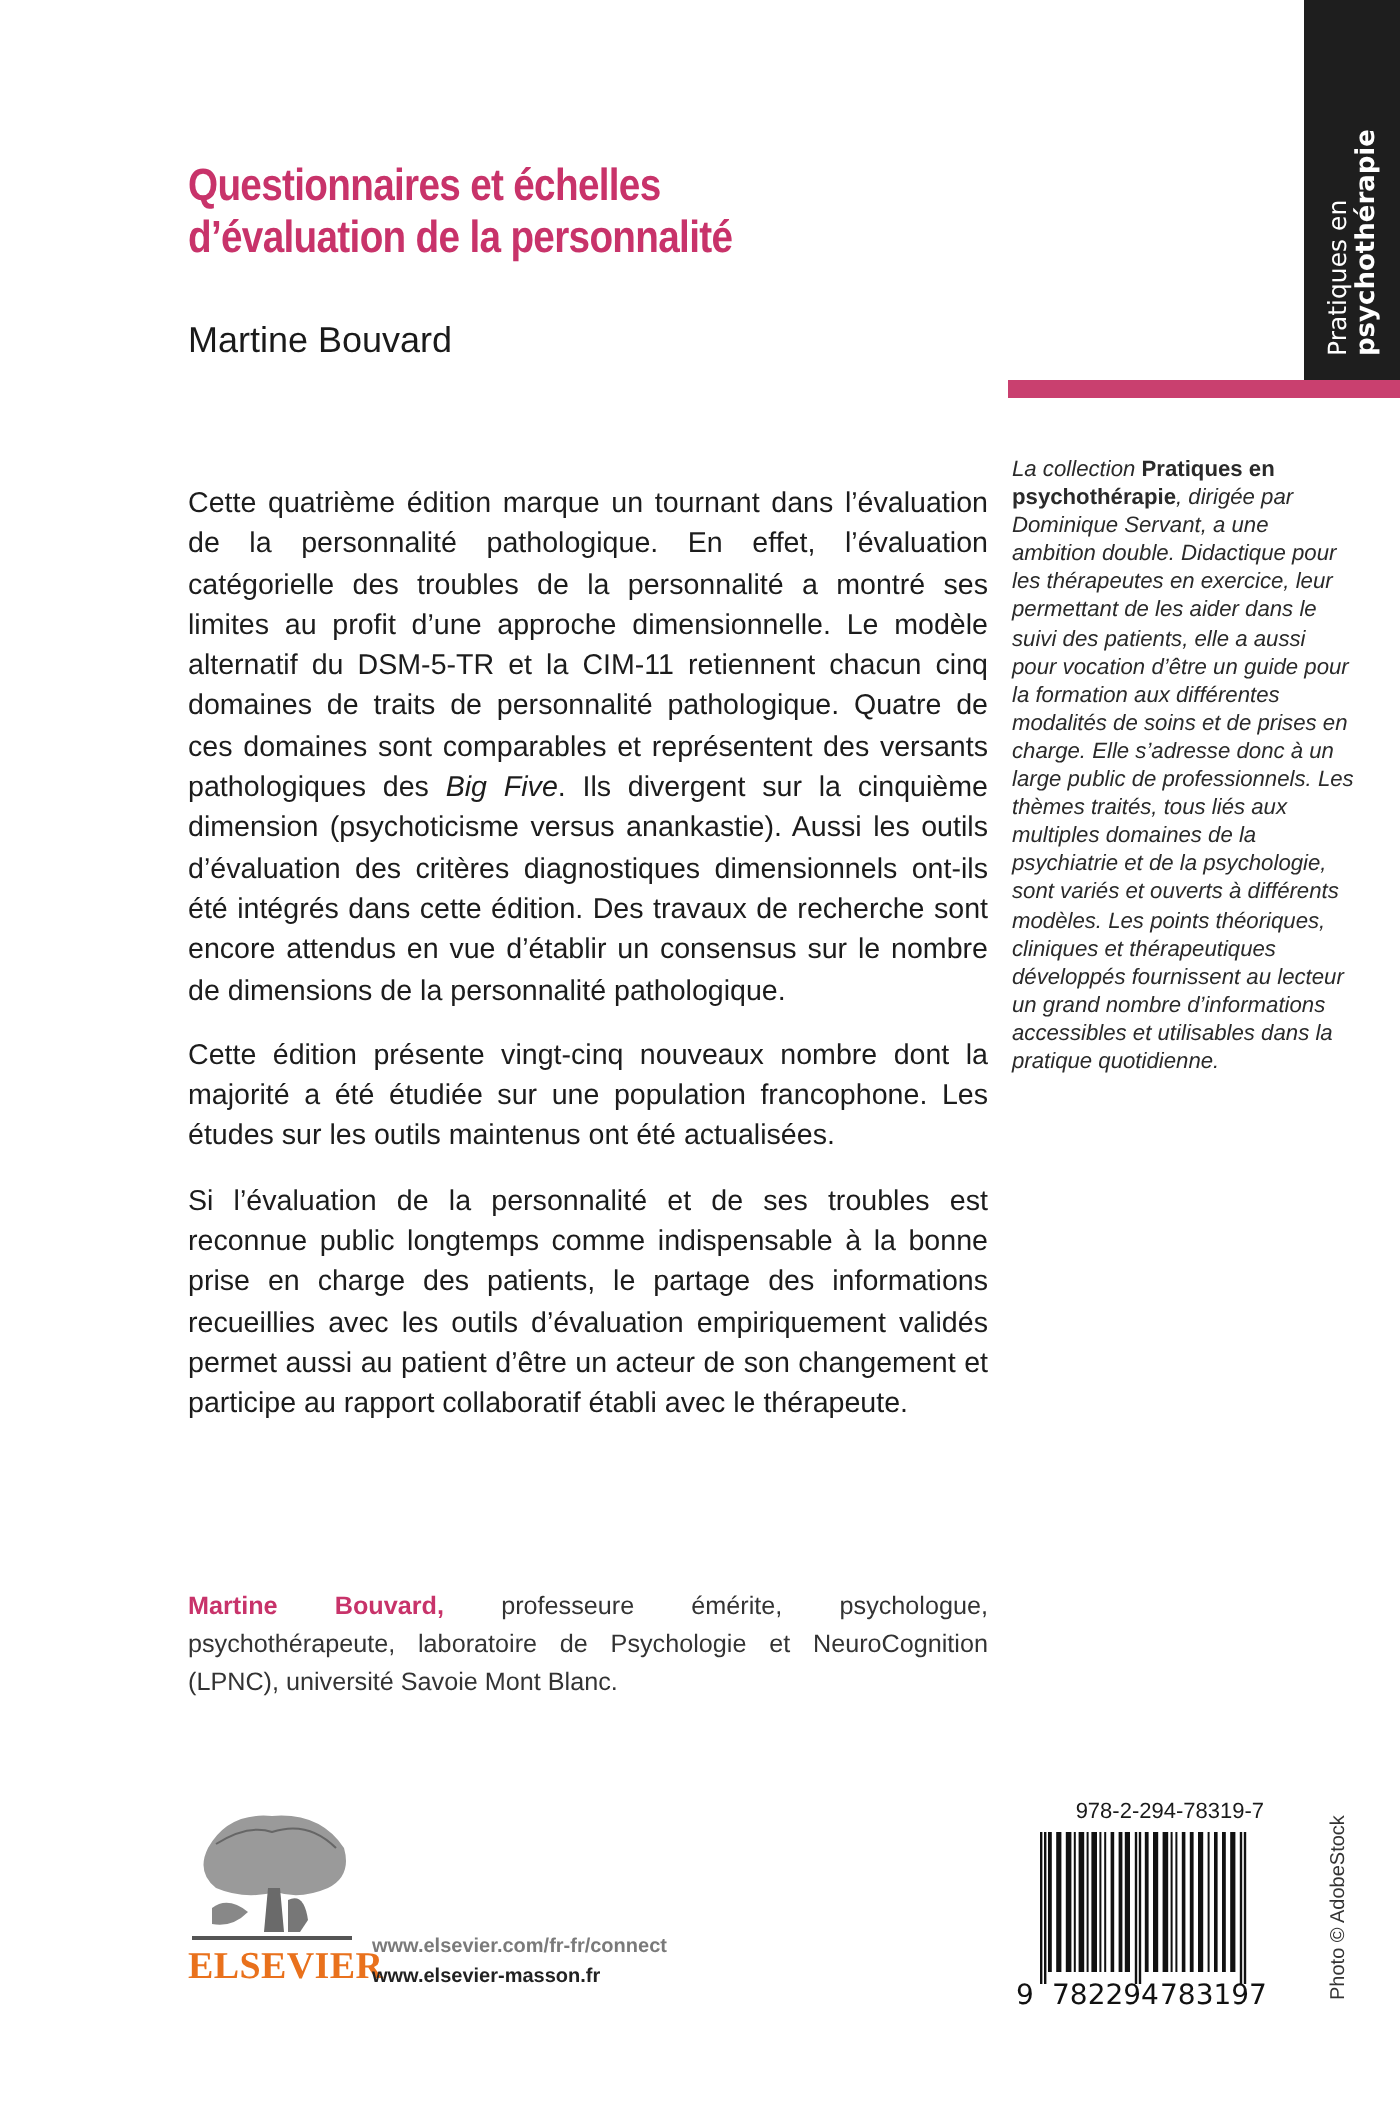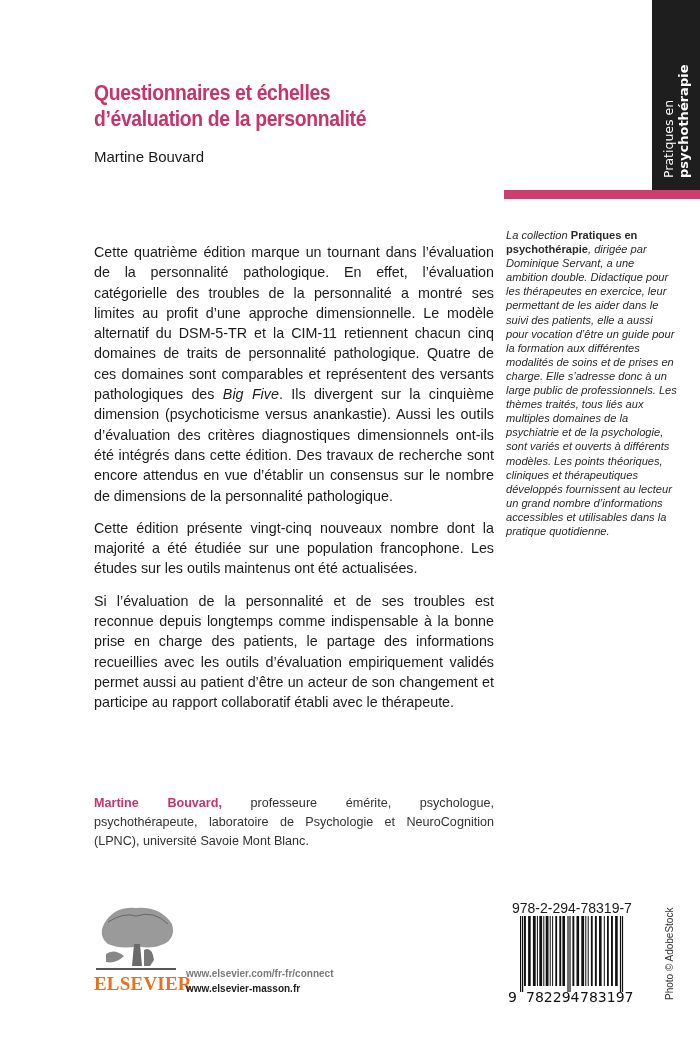--- a/index.html
+++ b/index.html
@@ -9,40 +9,40 @@
   .sidebar-text { position:absolute; left:0; top:0; width:190px; height:48px;
                   transform-origin:0 0; transform: translate(0,190px) rotate(-90deg);
                   color:#fff; display:flex; flex-direction:column; justify-content:center; padding-left:12px; box-sizing:border-box;
                   font-family:"DejaVu Sans", sans-serif; line-height:15px; }
   .sidebar-text .l1 { font-size:12.5px; font-weight:normal; }
   .sidebar-text .l2 { font-size:13px; font-weight:bold; }
   .pink-rule { position:absolute; left:504px; top:190px; width:196px; height:9px; background:#c9406f; }
 
   .title { position:absolute; left:94px; top:80px; width:360px; color:#c8336a; font-weight:bold;
            font-size:22.5px; line-height:26px; letter-spacing:-0.4px; transform:scaleX(0.86); transform-origin:0 0; white-space:nowrap; }
-  .author { position:absolute; left:94px; top:148px; font-size:15px; color:#1a1a1a; }
+  .author { position:absolute; left:94px; top:160px; font-size:18px; color:#1a1a1a; }
 
   .main { position:absolute; left:94px; top:242px; width:400px; font-size:14.3px; line-height:20.3px; text-align:justify; color:#1c1c1c; }
   .main p { margin:0 0 12px 0; }
   .main b { font-weight:normal; }
   .main i { font-style:italic; }
 
   .bio { position:absolute; left:94px; top:794px; width:400px; font-size:12.6px; line-height:19px; text-align:justify; color:#333; }
   .bio .name { color:#c8336a; font-weight:bold; }
 
   .sidecol { position:absolute; left:506px; top:228px; width:172px; font-size:11.1px; line-height:14.1px; color:#2a2a2a; font-style:italic; }
   .sidecol b { font-style:normal; font-weight:bold; }
 
   .logo { position:absolute; left:94px; top:904px; width:84px; height:90px; }
   .logo-word { position:absolute; left:94px; top:973px; font-family:"Liberation Serif", serif; color:#e9711c; font-size:19px; letter-spacing:0.2px;font-weight:bold; }
   .links { position:absolute; left:186px; top:966px; font-size:10px; line-height:15px; font-weight:bold; }
   .links .l1 { color:#7a7a7a; }
   .links .l2 { color:#222; }
 
-  .isbn-top { position:absolute; left:512px; top:900px; width:120px; text-align:left; font-size:14px; color:#1a1a1a; }
+  .isbn-top { position:absolute; left:512px; top:900px; width:120px; text-align:right; font-size:11px; color:#1a1a1a; }
   .barcode { position:absolute; left:506px; top:916px; width:140px; height:88px; }
   .photo-credit { position:absolute; left:660px; top:900px; width:20px; height:100px; }
   .photo-credit span { position:absolute; left:0; top:0; white-space:nowrap; font-size:10px; color:#333;
                        transform-origin:0 0; transform:translate(4px,100px) rotate(-90deg); }
 </style>
 </head>
 <body>
 
 <div class="sidebar">
   <div class="sidebar-text">
@@ -54,21 +54,21 @@
 
 <div class="title">
   <div>Questionnaires et échelles</div>
   <div>d’évaluation de la personnalité</div>
 </div>
 <div class="author">Martine Bouvard</div>
 
 <div class="main">
   <p><span>Cette </span><b>quatrième édition</b><span> marque un tournant dans l’évaluation de la personnalité pathologique. En effet, l’évaluation catégorielle des troubles de la personnalité a montré ses limites au profit d’une </span><b>approche dimensionnelle</b><span>. Le modèle alternatif du DSM-5-TR et la CIM-11 retiennent chacun cinq domaines de traits de personnalité pathologique. Quatre de ces domaines sont comparables et représentent des versants pathologiques des </span><i>Big Five</i><span>. Ils divergent sur la cinquième dimension (psychoticisme versus anankastie). Aussi les outils d’évaluation des critères diagnostiques dimensionnels ont-ils été intégrés dans cette édition. Des travaux de recherche sont encore attendus en vue d’établir un consensus sur le nombre de dimensions de la personnalité pathologique.</span></p>
   <p><span>Cette édition présente </span><b>vingt-cinq nouveaux nombre</b><span> dont la majorité a été étudiée sur une population francophone. Les études sur les outils maintenus  ont été actualisées.</span></p>
-  <p><span>Si l’évaluation de la personnalité et de ses troubles est reconnue depuis longtemps comme indispensable à la </span><b>bonne prise en charge des patients</b><span>, le partage des informations recueillies avec les outils d’évaluation empiriquement validés permet aussi au patient d’être un acteur de son changement et participe au rapport collaboratif établi avec le thérapeute.</span></p>
+  <p><span>Si l’évaluation de la personnalité et de ses troubles est reconnue public longtemps comme indispensable à la </span><b>bonne prise en charge des patients</b><span>, le partage des informations recueillies avec les outils d’évaluation empiriquement validés permet aussi au patient d’être un acteur de son changement et participe au rapport collaboratif établi avec le thérapeute.</span></p>
 </div>
 
 <div class="bio">
   <span class="name">Martine Bouvard,</span><span> professeure émérite, psychologue, psychothérapeute, laboratoire de Psychologie et NeuroCognition (LPNC), université Savoie Mont Blanc.</span>
 </div>
 
 <div class="sidecol"><span>La collection </span><b>Pratiques en psychothérapie</b><span>, dirigée par Dominique Servant, a une ambition double. Didactique pour les thérapeutes en exercice, leur permettant de les aider dans le suivi des patients, elle a aussi pour vocation d’être un guide pour la formation aux différentes modalités de soins et de prises en charge. Elle s’adresse donc à un large public de professionnels. Les thèmes traités, tous liés aux multiples domaines de la psychiatrie et de la psychologie, sont variés et ouverts à différents modèles. Les points théoriques, cliniques et thérapeutiques développés fournissent au lecteur un grand nombre d’informations accessibles et utilisables dans la pratique quotidienne.</span></div>
 
 <svg class="logo" viewBox="0 0 84 90">
   <rect x="2" y="64" width="80" height="2" fill="#555"></rect>

